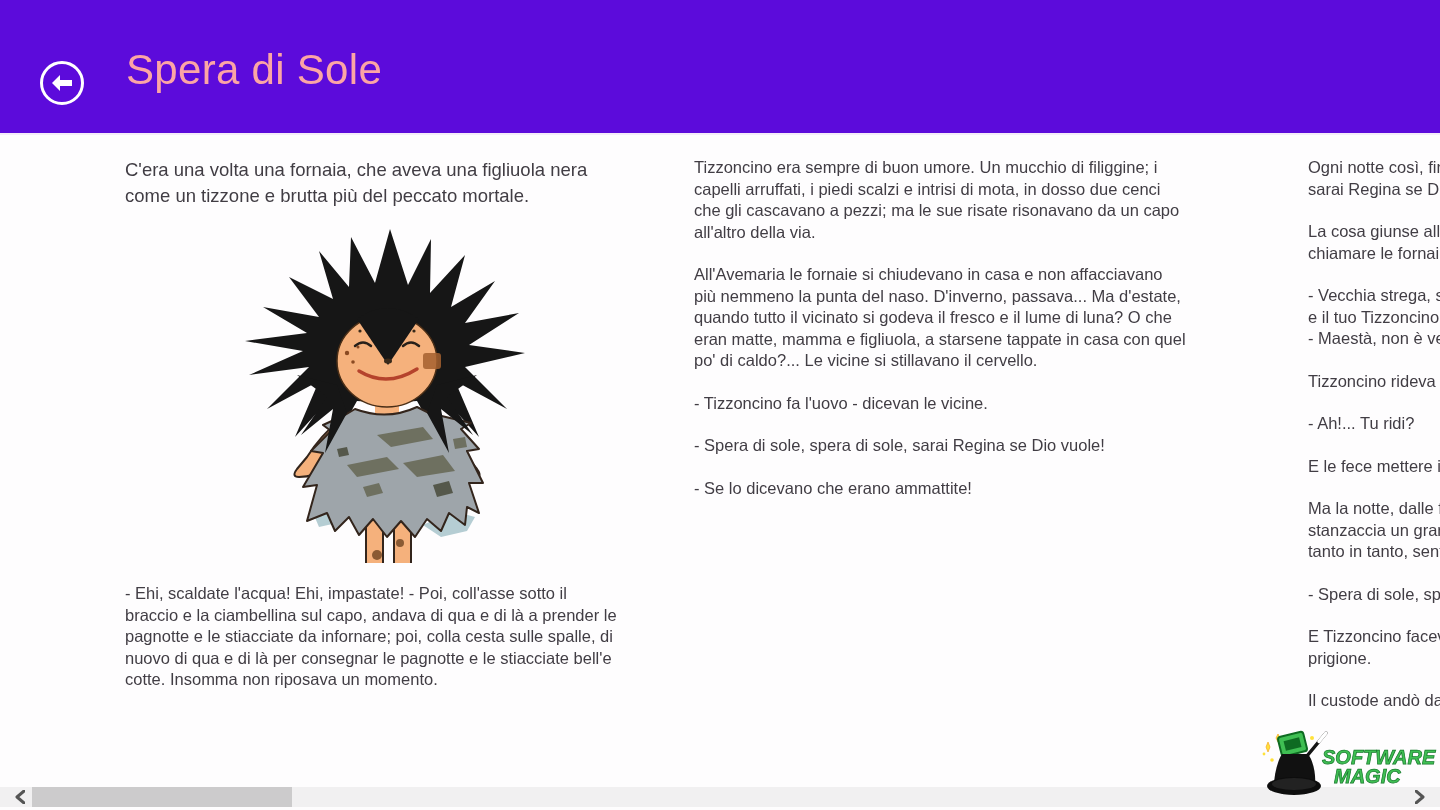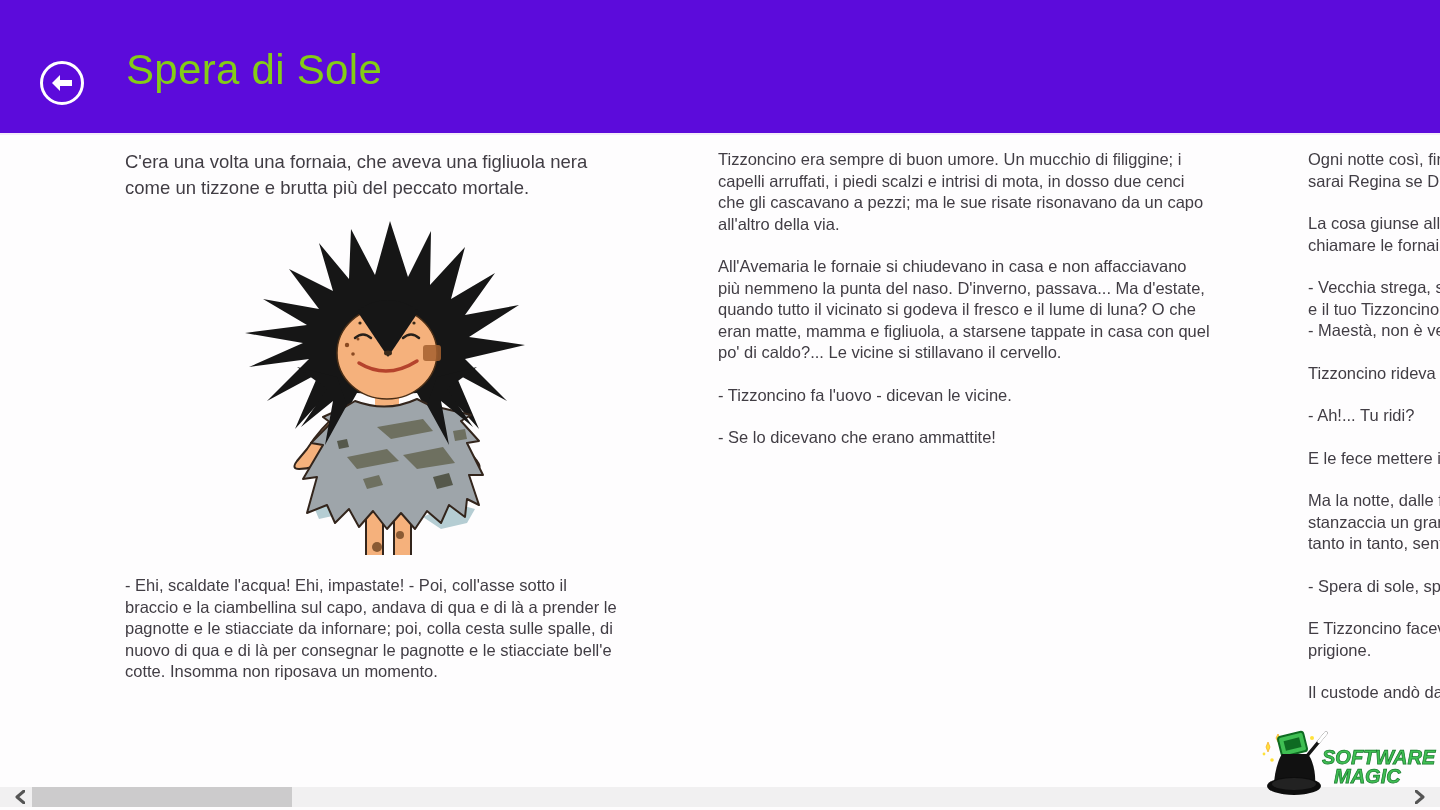--- a/index.html
+++ b/index.html
@@ -15,28 +15,28 @@
     background:#5C0BDB; box-shadow:0 2px 0 #F5ECFA;
   }
   .back-btn {
     position:absolute; left:40px; top:61px; width:44px; height:44px;
     border:3px solid #fff; border-radius:50%; box-sizing:border-box;
     background:transparent; padding:0; cursor:pointer;
     display:flex; align-items:center; justify-content:center;
   }
   .page-title {
     position:absolute; left:126px; top:46px; margin:0;
-    font-size:42px; font-weight:300; color:#84cc16; letter-spacing:0.3px;
+    font-size:42px; font-weight:300; color:#fca5a5; letter-spacing:0.3px;
     white-space:nowrap;
   }
   
   .col { position:absolute; top:145px; font-size:16.5px; line-height:21.5px; }
-  .col p { margin:4px 0 21px 0; white-space:pre-line; }
+  .col p { margin:12px 0 21px 0; white-space:pre-line; }
   .col1 { left:125px;  width:492px; }
-  .col2 { left:718px;  width:492px; }
+  .col2 { left:694px;  width:492px; }
   .col3 { left:1308px; width:480px; }
   .col1 .lead { font-size:18.5px; line-height:26px; margin-bottom:0; }
   .illustration { display:block; margin:16px 0 20px 102px; }
   
   .scroll-track {
     position:absolute; left:0; bottom:3px; width:1440px; height:20px;
     background:#F1F0F1;
   }
   .scroll-thumb {
     position:absolute; left:32px; top:0; width:260px; height:20px;
@@ -128,20 +128,21 @@
     <path d="M250 150 L220 172 L246 210 L214 184 L222 228 L200 188 L210 160 Z" fill="#161616"></path>
   </svg>
 
   <p>- Ehi, scaldate l'acqua! Ehi, impastate! - Poi, coll'asse sotto il braccio e la ciambellina sul capo, andava di qua e di là a prender le pagnotte e le stiacciate da infornare; poi, colla cesta sulle spalle, di nuovo di qua e di là per consegnar le pagnotte e le stiacciate bell'e cotte. Insomma non riposava un momento.</p>
 </div>
 
 <div class="col col2">
   <p>Tizzoncino era sempre di buon umore. Un mucchio di filiggine; i capelli arruffati, i piedi scalzi e intrisi di mota, in dosso due cenci che gli cascavano a pezzi; ma le sue risate risonavano da un capo all'altro della via.</p>
   <p>All'Avemaria le fornaie si chiudevano in casa e non affacciavano più nemmeno la punta del naso. D'inverno, passava... Ma d'estate, quando tutto il vicinato si godeva il fresco e il lume di luna? O che eran matte, mamma e figliuola, a starsene tappate in casa con quel po' di caldo?... Le vicine si stillavano il cervello.</p>
   <p>- Tizzoncino fa l'uovo - dicevan le vicine.</p>
+  <p>- Spera di sole, spera di sole, sarai Regina se Dio vuole!</p>
   <p>- Se lo dicevano che erano ammattite!</p>
 </div>
 
 <div class="col col3">
   <p>Ogni notte così, fin
 sarai Regina se Dio</p>
   <p>La cosa giunse all'o
 chiamare le fornaie</p>
   <p>- Vecchia strega, se
 e il tuo Tizzoncino!

